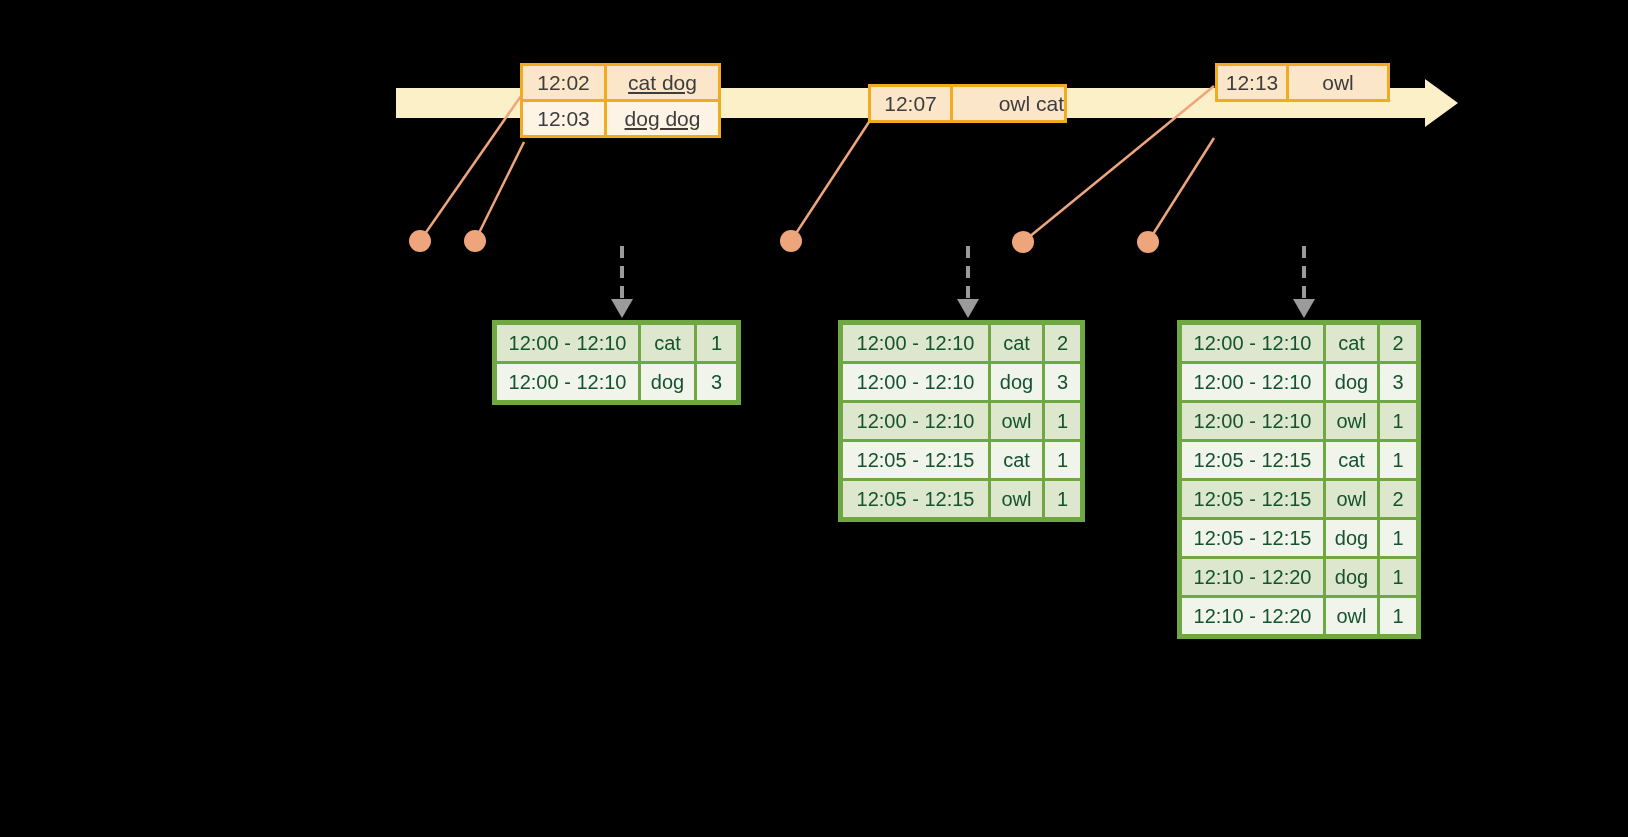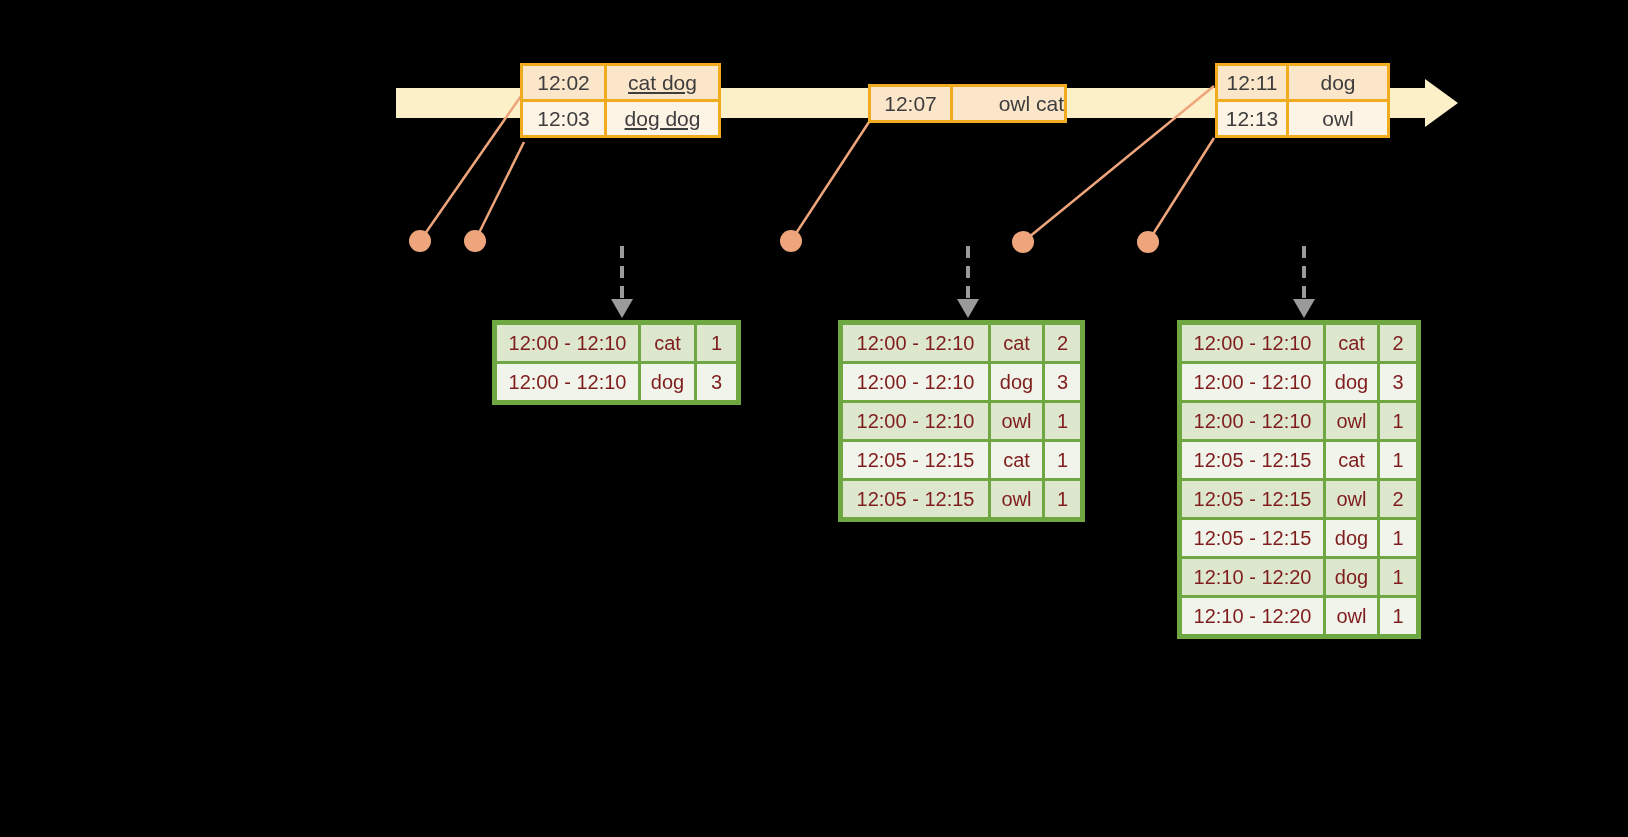--- a/index.html
+++ b/index.html
@@ -23,21 +23,21 @@
   #etable1{left:520px;top:63px;}
   #etable2{left:868px;top:84px;}
   #etable3{left:1215px;top:63px;}
   #etable1 td.t{width:81px;} #etable1 td.w{width:111px;text-decoration:underline;}
   #etable2 td.t{width:79px;} #etable2 td.w{width:111px;text-align:right;}
   #etable3 td.t{width:68px;} #etable3 td.w{width:98px;}
   
   table.gtable{position:absolute;border-collapse:collapse;z-index:3;
     border:5px solid #6FA843;font-size:20px;}
   table.gtable td{border:3px solid #6FA843;height:36px;text-align:center;
-    vertical-align:middle;padding:0;color:#7f1d1d;}
+    vertical-align:middle;padding:0;color:#14532d;}
   table.gtable tr:nth-child(odd) td{background:#DCE7CD;}
   table.gtable tr:nth-child(even) td{background:#F1F4EB;}
   #gtable1{left:492px;top:320px;}
   #gtable2{left:838px;top:320px;}
   #gtable3{left:1177px;top:320px;}
   #gtable1 td.win{width:141px;} #gtable1 td.word{width:53px;} #gtable1 td.cnt{width:39px;}
   #gtable2 td.win{width:145px;} #gtable2 td.word{width:51px;} #gtable2 td.cnt{width:35px;}
   #gtable3 td.win{width:141px;} #gtable3 td.word{width:51px;} #gtable3 td.cnt{width:36px;}
 </style>
 </head>
@@ -95,24 +95,20 @@
     <tr>
         <td class="t">12:07</td>
         <td class="w">owl cat</td>
       </tr>
       </tbody>
   </table>
 
   <table id="etable3" class="etable">
     <tbody>
 
-    <tr>
-        <td class="t">12:11</td>
-        <td class="w">dog</td>
-      </tr>
         <tr>
         <td class="t">12:13</td>
         <td class="w">owl</td>
       </tr>
       </tbody>
   </table>
 
   <table id="gtable1" class="gtable">
     <tbody>
 

